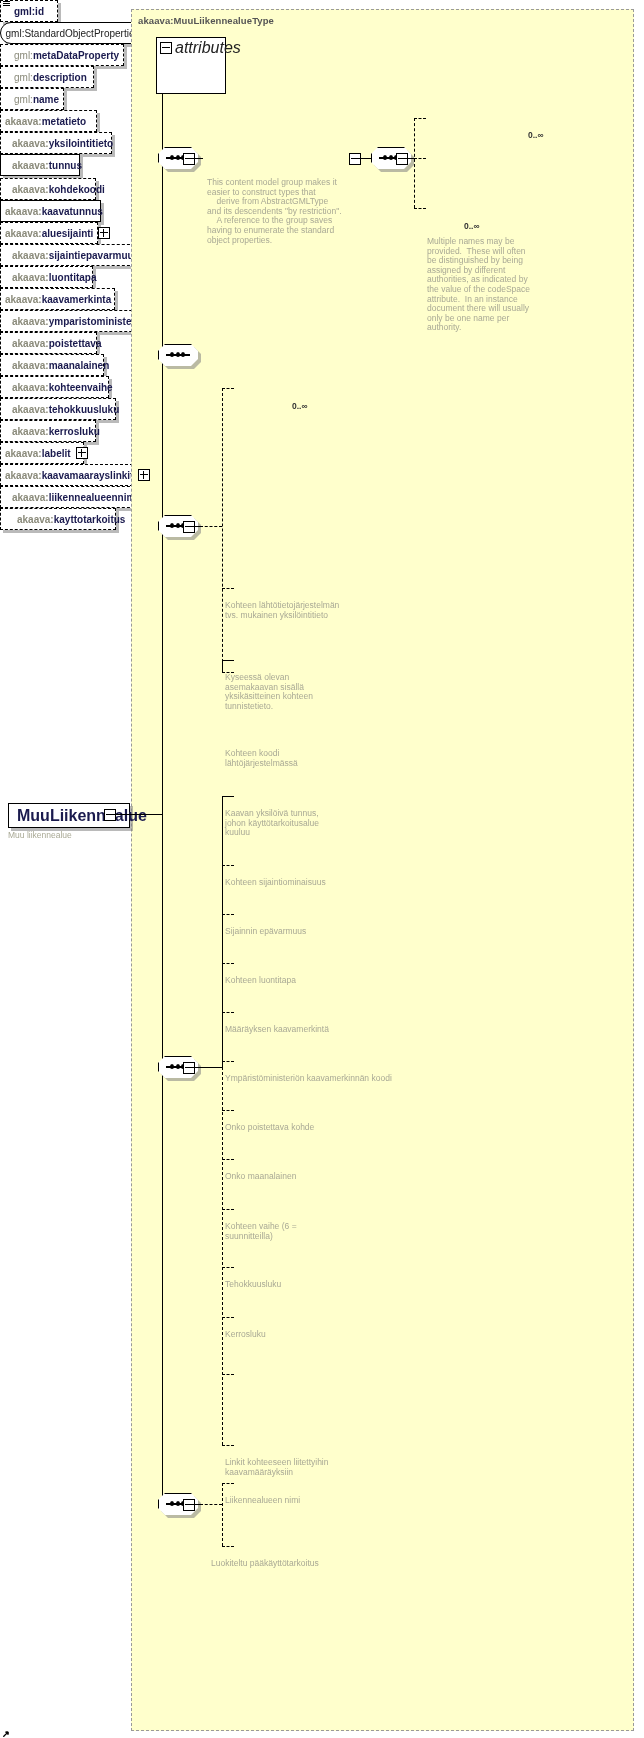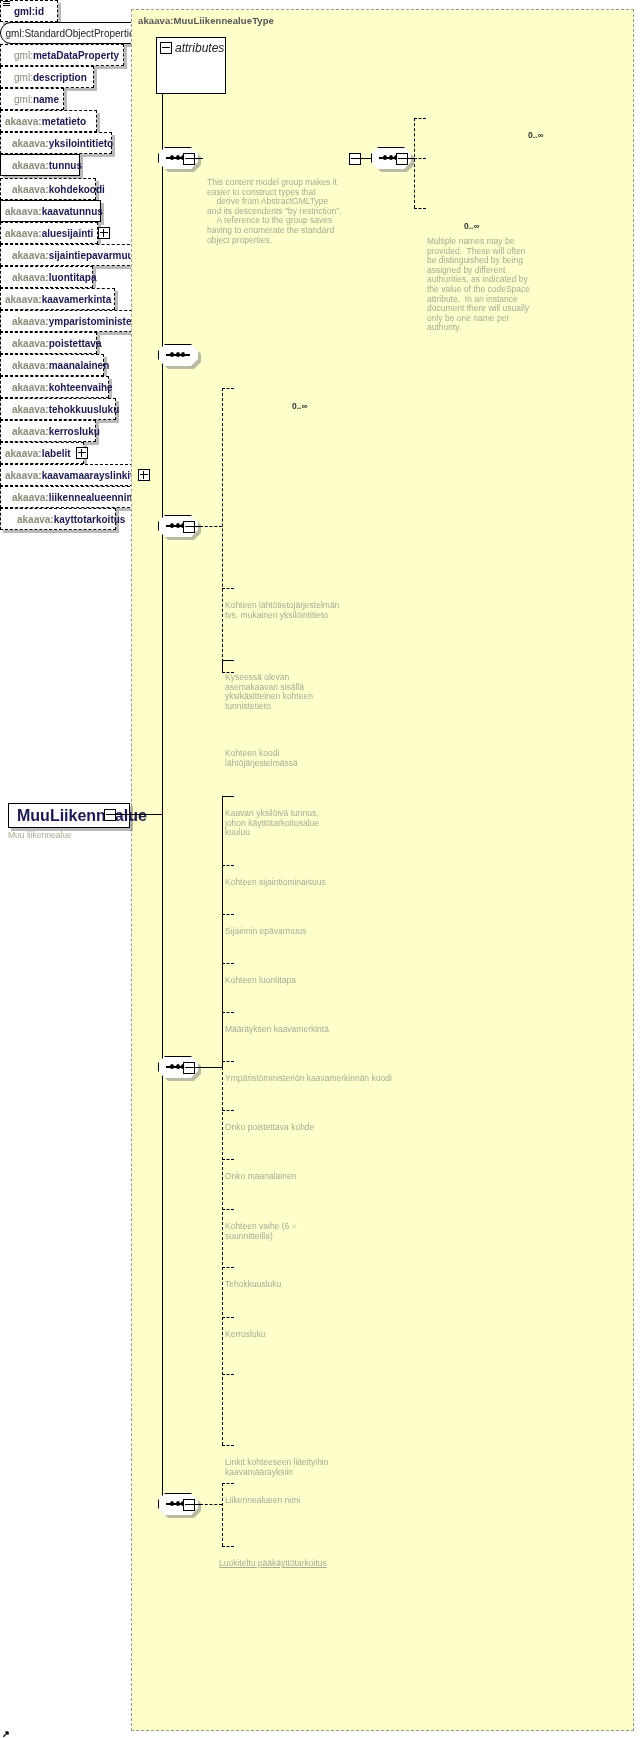--- a/index.html
+++ b/index.html
@@ -75,21 +75,21 @@
     position:absolute;width:10px;height:10px;border:1px solid #000;background:#fff;
   }
   .mini:before{content:"";position:absolute;left:1px;top:4px;width:8px;height:1px;background:#000;}
 
   
   .attr-box{
     position:absolute;background:#fff;border:1px solid #000;box-sizing:border-box;
   }
   .attr-hdr{
     position:absolute;left:0;top:0;height:17px;display:flex;align-items:center;
-    font-size:12px;font-style:italic;color:#222;padding-left:3px;
+    font-size:16px;font-style:italic;color:#222;padding-left:3px;
   }
 
   
   .ann{
     position:absolute;font-size:8.5px;line-height:9.6px;color:#a9a995;
     white-space:pre-wrap;letter-spacing:0px;
   }
   .card{position:absolute;font-size:8.5px;color:#333;font-weight:bold;}
 
   
@@ -389,15 +389,15 @@
   <div class="el opt" style="left:234px;top:1472px;width:135px;">
     <span class="seq-ico"></span>
     <span class="nm" style="margin-left:7px;"><span class="pfx">akaava:</span><span>liikennealueennimi</span></span>
   </div>
   <div class="ann" style="left:225px;top:1496px;width:160px;">Liikennealueen nimi</div>
 
   <div class="el opt" style="left:234px;top:1535px;width:116px;">
     <span class="seq-ico"></span>
     <span class="nm" style="margin-left:12px;"><span class="pfx">akaava:</span><span>kayttotarkoitus</span></span>
   </div>
-  <div class="ann" style="left:219px;top:1559px;width:180px;text-decoration:underline;">Luokiteltu pääkäyttötarkoitus</div>
+  <div class="ann" style="left:211px;top:1559px;width:180px;">Luokiteltu pääkäyttötarkoitus</div>
 
 </div>
 
 </body></html>

